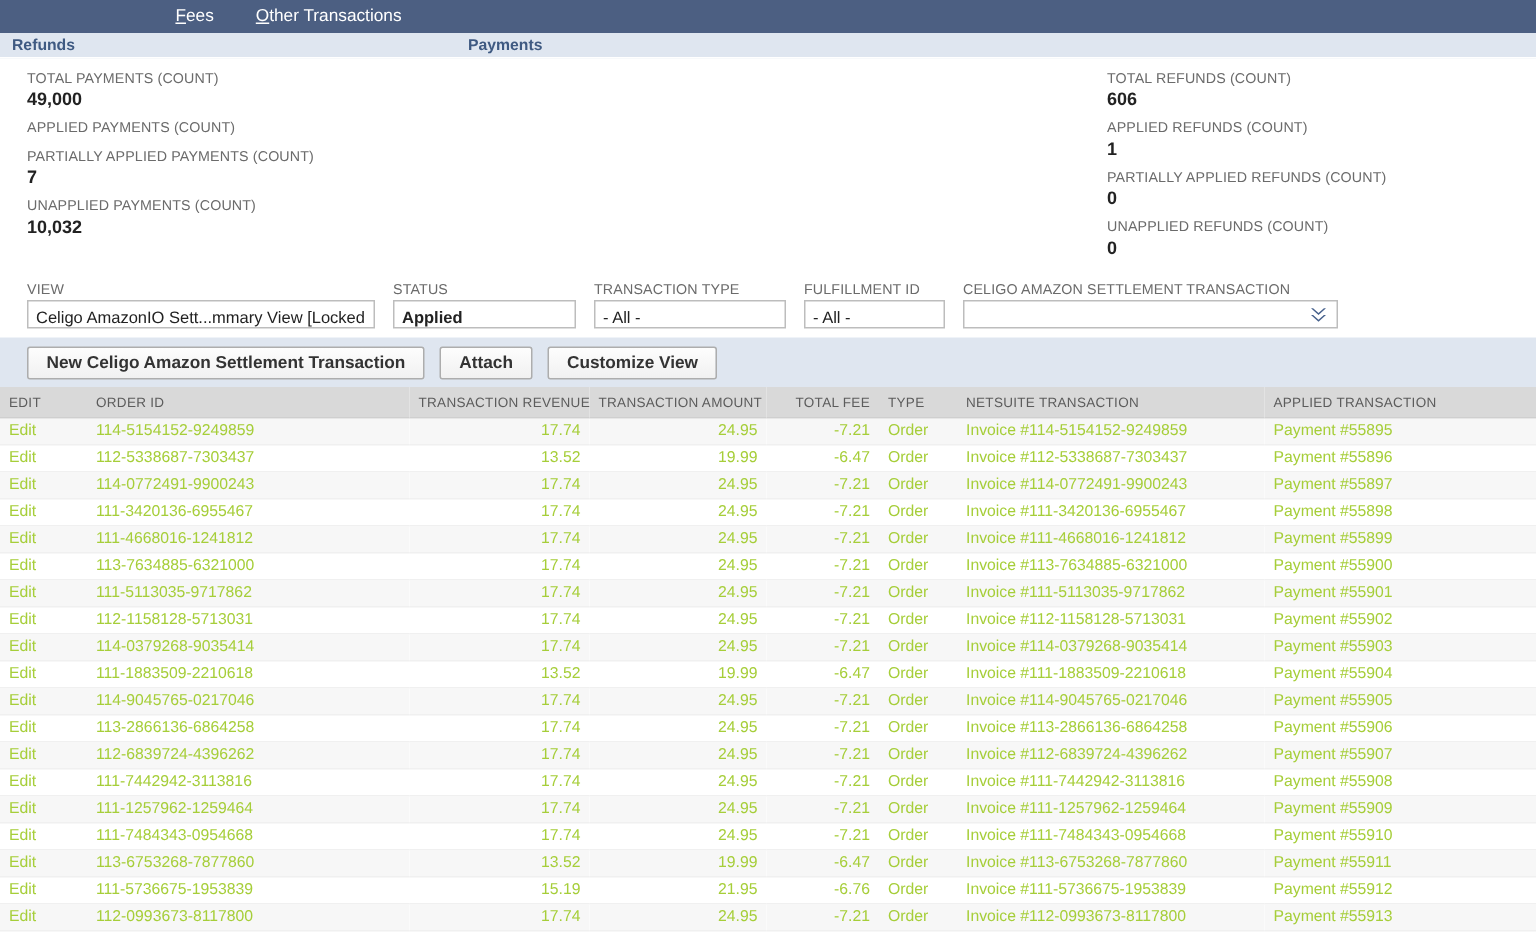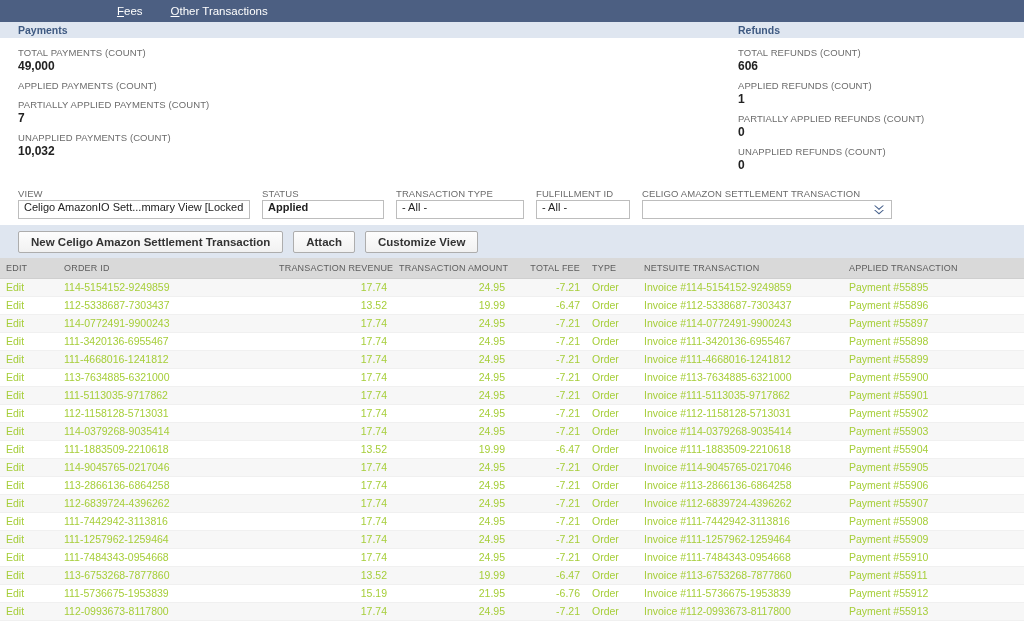--- a/index.html
+++ b/index.html
@@ -104,21 +104,21 @@
     line-height: 13px;
     letter-spacing: 0.1px;
     white-space: nowrap;
   }
   .select {
     position: relative;
     height: 19px;
     border: 1px solid #bdbdbd;
     background: #ffffff;
     display: flex;
-    align-items: flex-start;
+    align-items: flex-end;
     padding: 0 22px 0 5px;
     font-size: 11px;
     color: #222222;
     white-space: nowrap;
     overflow: hidden;
     cursor: pointer;
   }
   .select .caret {
     position: absolute;
     right: 6px; top: 50%;
@@ -228,22 +228,22 @@
     <span class="lbl"><span class="u">F</span><span>ees</span></span>
   </div>
   <div class="tab">
     <span class="lbl"><span class="u">O</span><span>ther Transactions</span></span>
   </div>
   <span class="tab-caret"></span>
 </div>
 
 <div class="summary">
   <div class="sum-head">
+    <div class="sum-head-cell right">Refunds</div>
     <div class="sum-head-cell left">Payments</div>
-    <div class="sum-head-cell right">Refunds</div>
   </div>
   <div class="sum-body">
     <div class="sum-col left">
       <div class="kv">
         <div class="k">TOTAL PAYMENTS (COUNT)</div>
         <div class="v">49,000</div>
       </div>
       <div class="kv">
         <div class="k">APPLIED PAYMENTS (COUNT)</div>
       </div>

